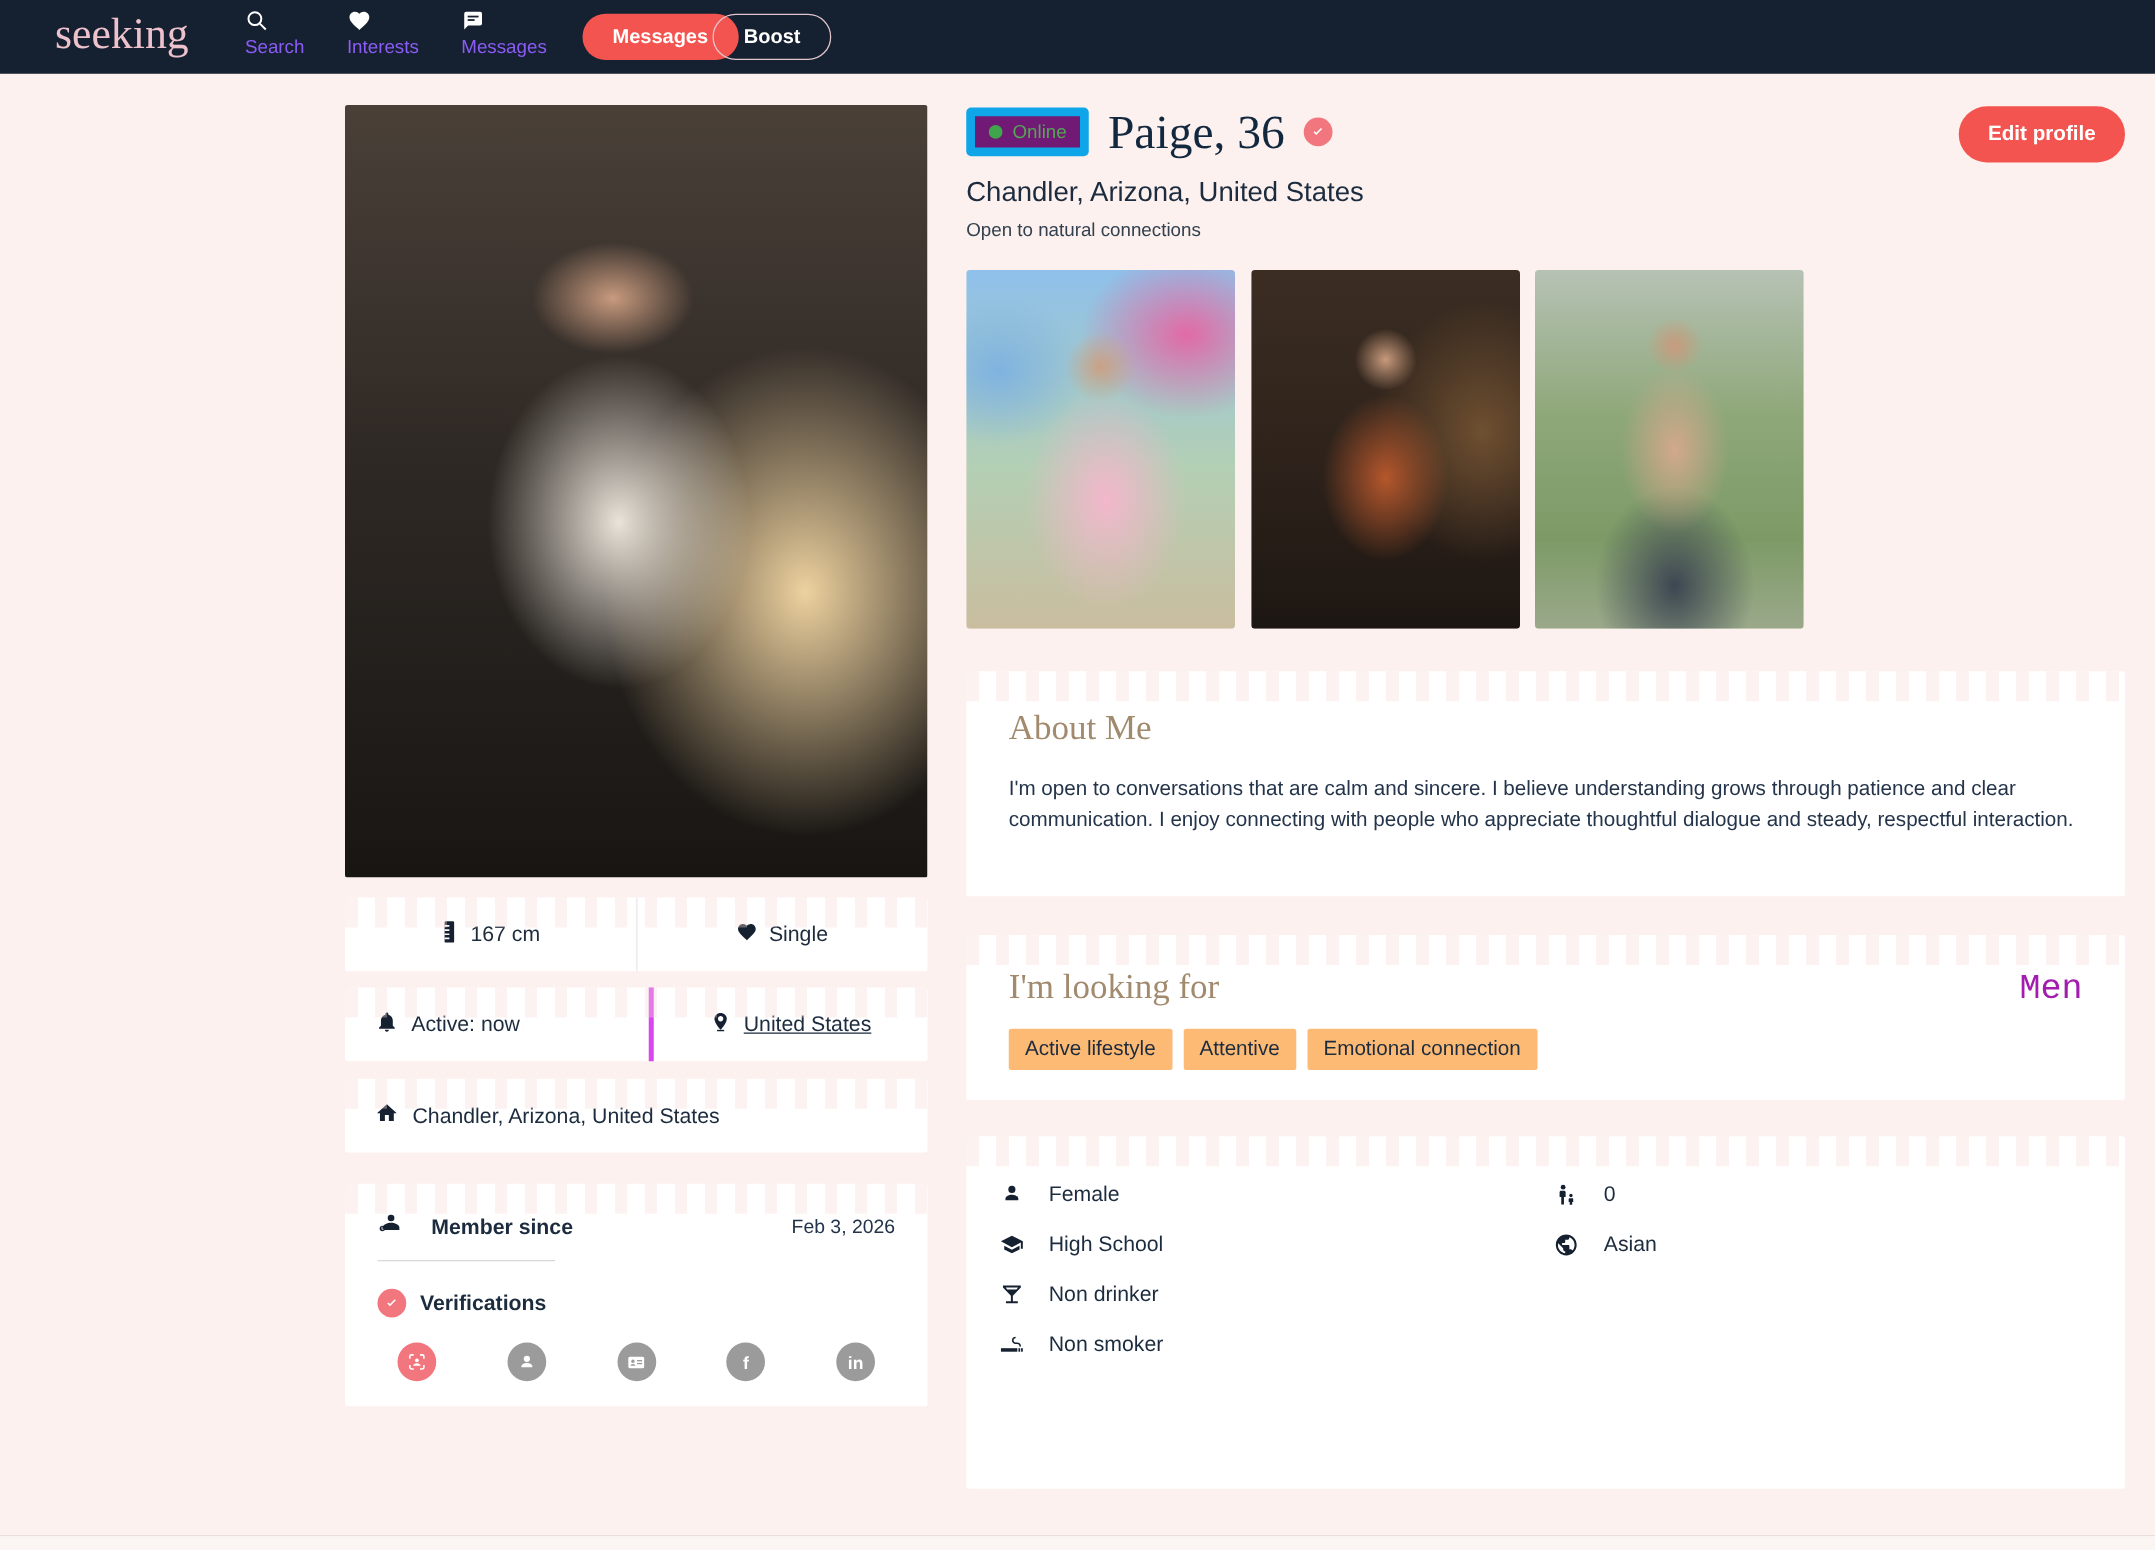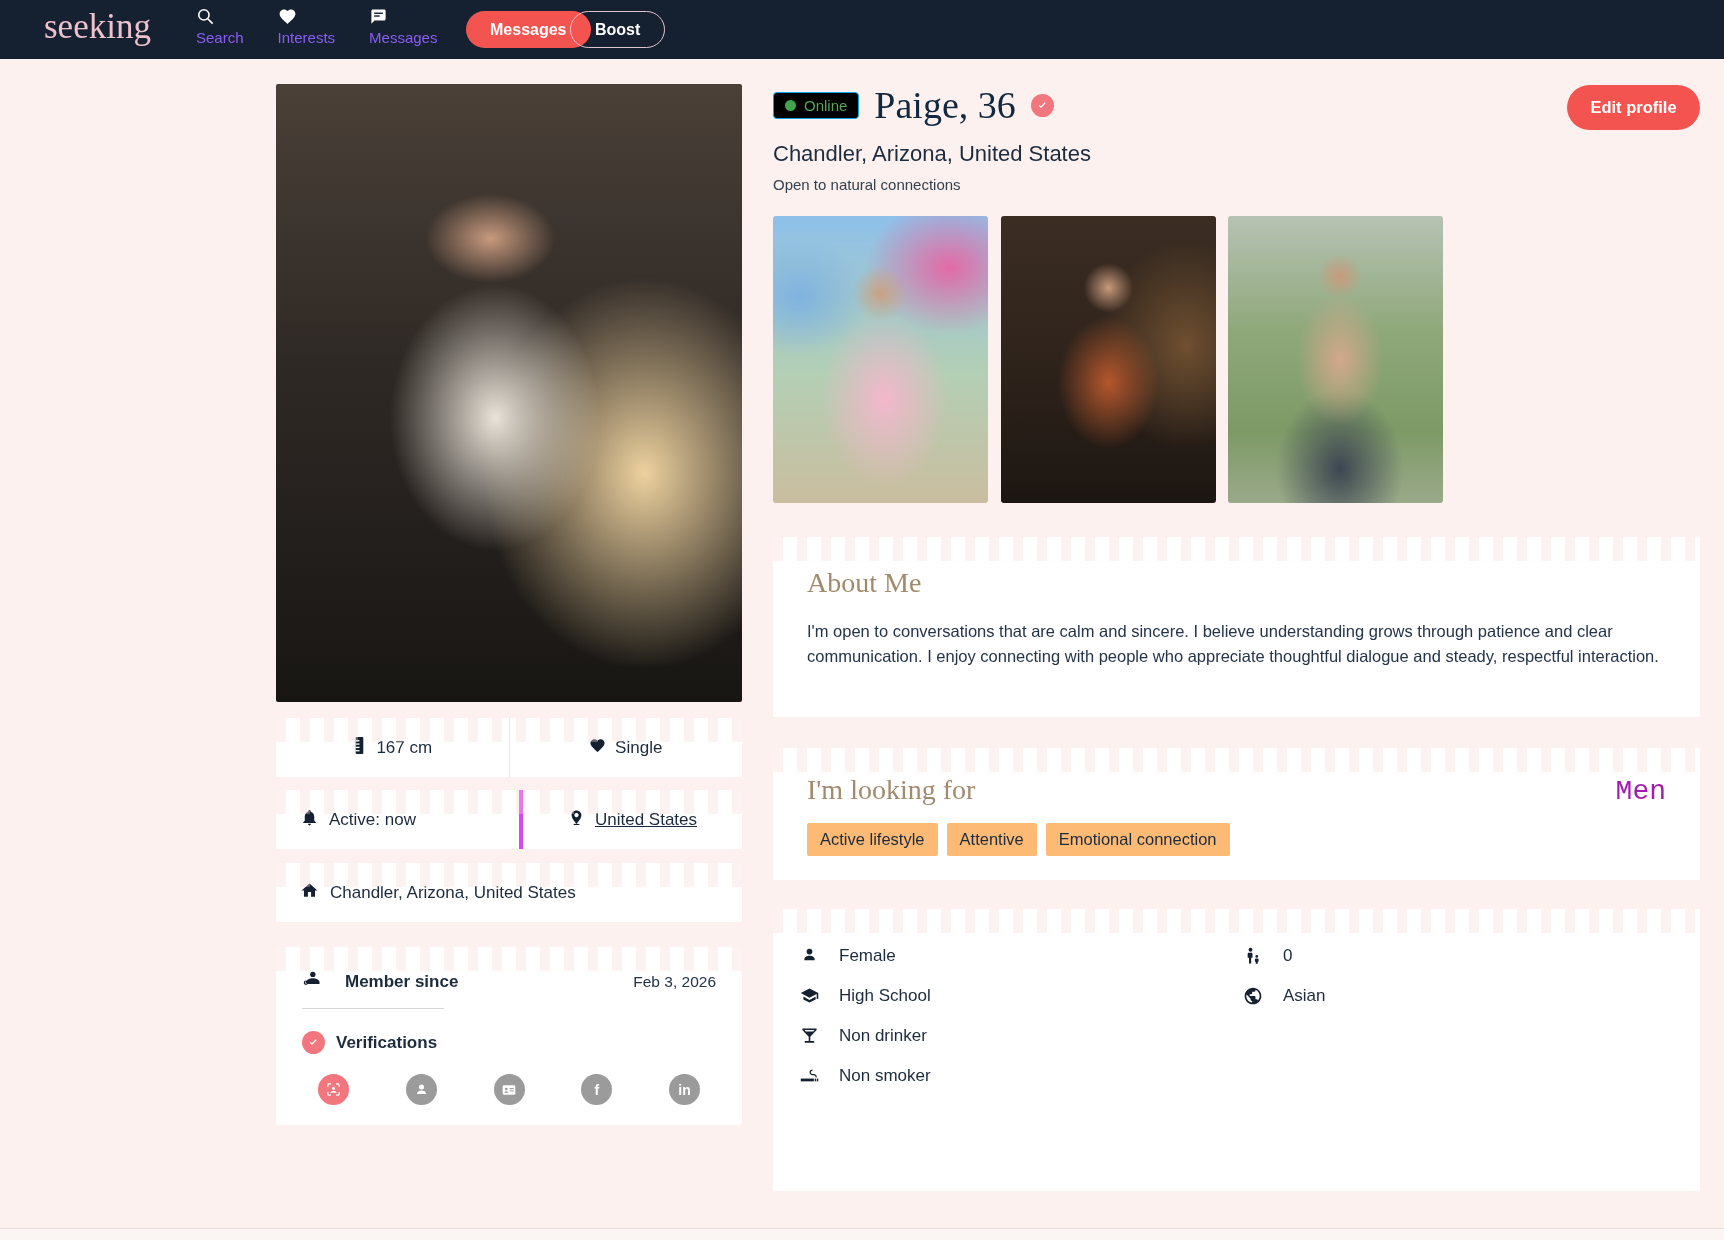--- a/index.html
+++ b/index.html
@@ -48,21 +48,21 @@
   .verif-row{display:flex;align-items:center;gap:11px;font-size:17px;font-weight:bold;margin-top:22px;}
   .seal{width:31px;height:31px;border-radius:50%;display:flex;align-items:center;justify-content:center;flex:0 0 auto;}
   .seal.small{width:23px;height:23px;}
   .seal.pink{background:#f2767e;color:#fff;}
   .seal.gray{background:#9b9b9b;color:#fff;}
   .seal-letter{font-size:14px;font-weight:bold;color:#fff;line-height:1;}
   .verif-icons{display:flex;justify-content:space-between;margin:20px 16px 0 16px;}
 
   
   .profile-header{position:absolute;left:773px;top:86px;display:flex;align-items:center;gap:15px;}
-  .online-badge{display:inline-flex;align-items:center;gap:8px;border:1px solid #0ea5e9;background:#000000;
+  .online-badge{display:inline-flex;align-items:center;gap:8px;border:7px solid #0ea5e9;background:#701a75;
     border-radius:4px;padding:4px 11px;font-size:15px;color:#53a653;}
   .online-dot{width:11px;height:11px;border-radius:50%;background:#3fa64b;}
   .profile-name{font-family:"Liberation Serif",serif;font-size:38px;color:#12283f;line-height:1;}
   .profile-location{position:absolute;left:773px;top:141px;font-size:22px;color:#1c2b3d;}
   .profile-tagline{position:absolute;left:773px;top:176px;font-size:15px;color:#33404f;}
   .edit-btn{position:absolute;left:1567px;top:85px;width:133px;height:45px;border-radius:23px;background:#f4544f;
     color:#fff;font-size:16.5px;font-weight:bold;display:flex;align-items:center;justify-content:center;cursor:pointer;}
 
   .thumb{position:absolute;top:216px;width:215px;height:287px;border-radius:3px;cursor:pointer;}
   .thumb1{left:773px;background:

